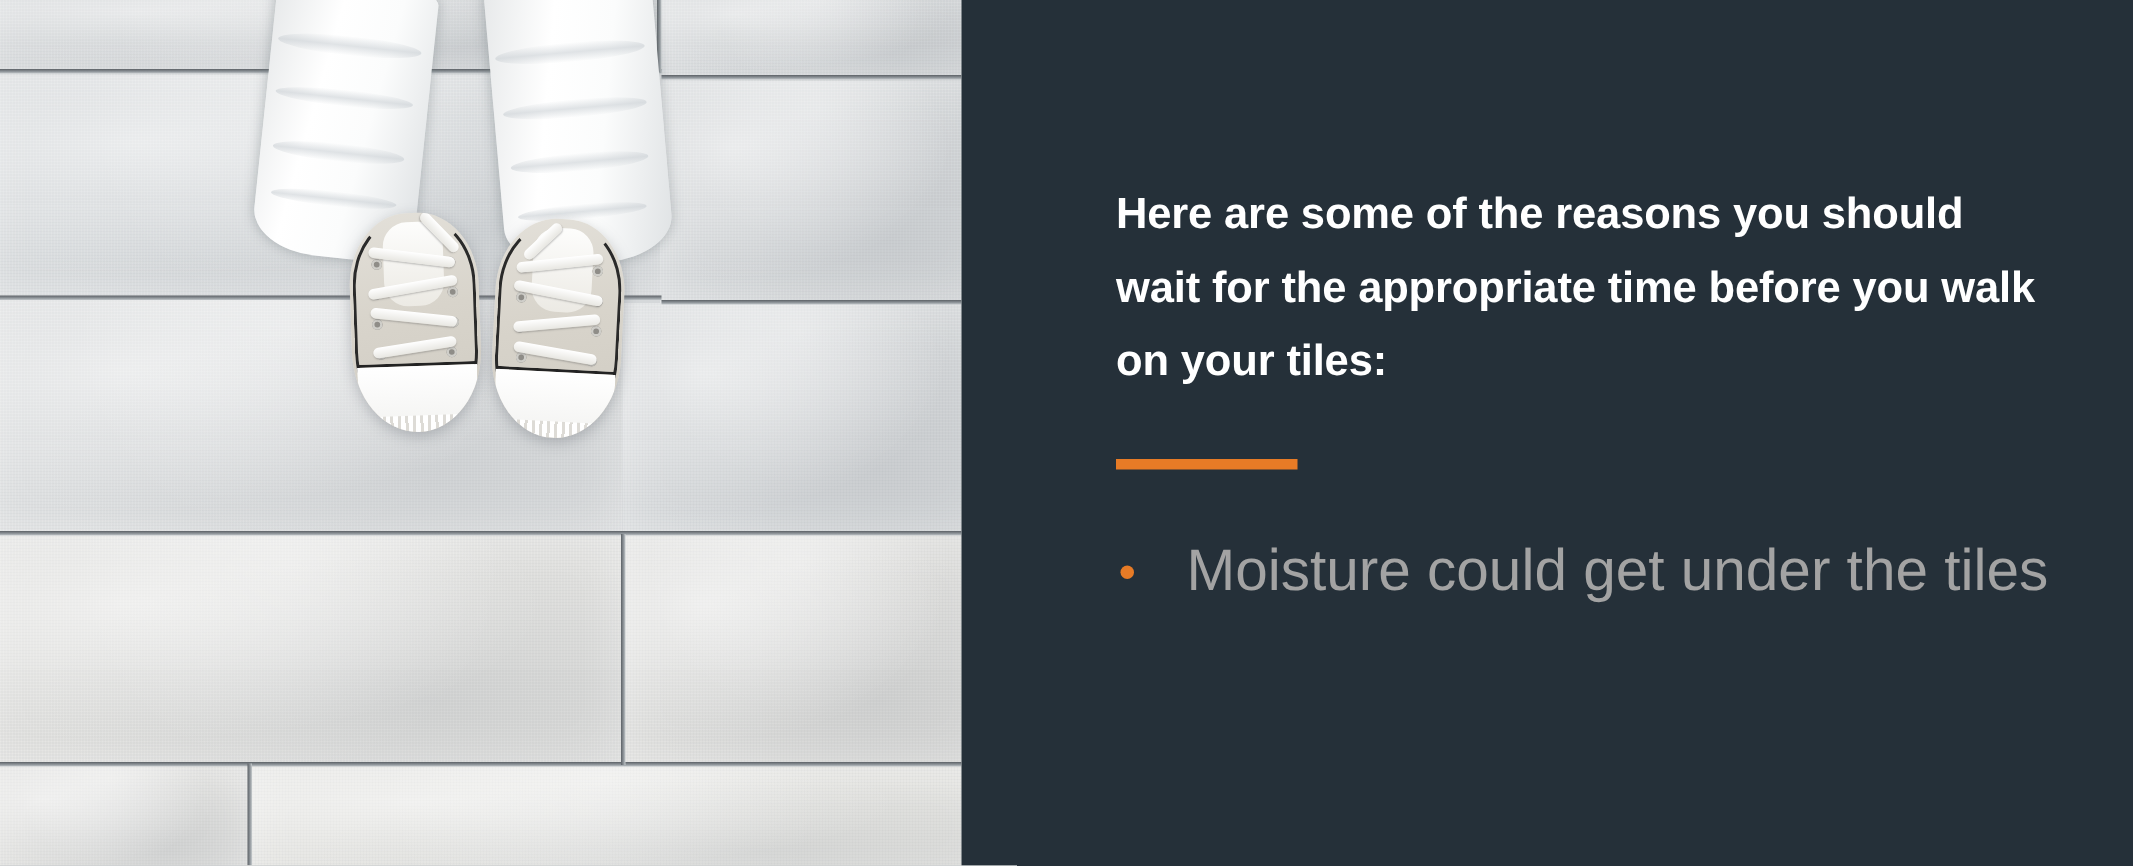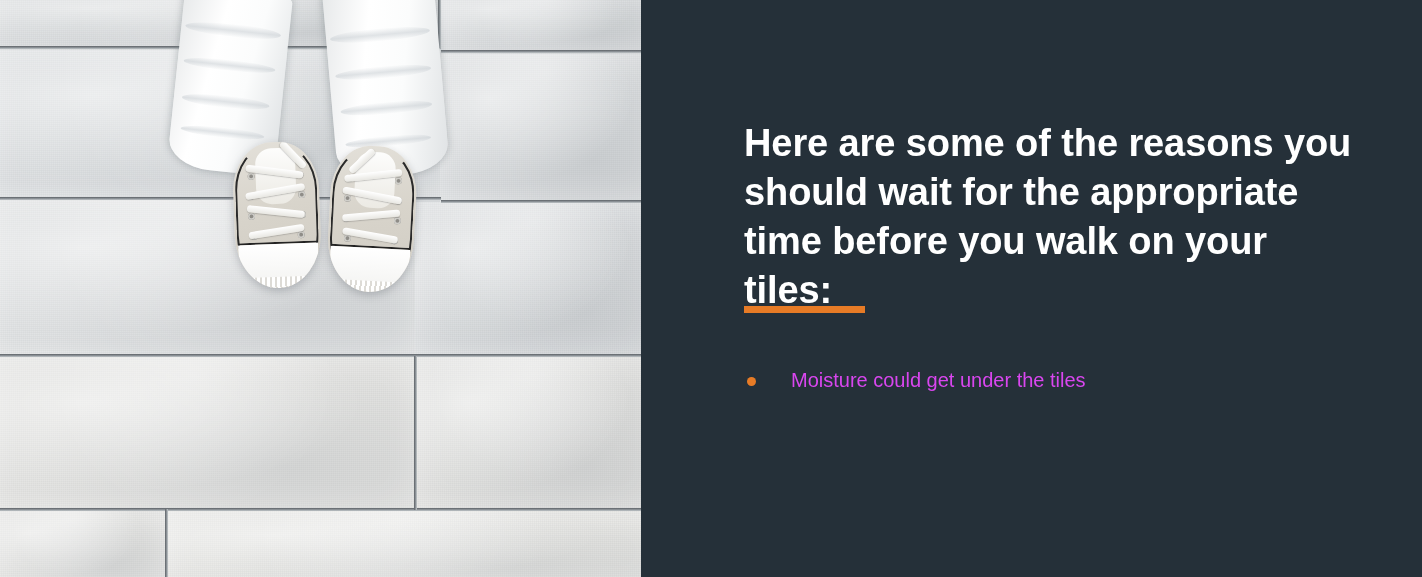--- a/index.html
+++ b/index.html
@@ -135,21 +135,21 @@
     width: 781px;
     height: 577px;
     background: #253039;
   }
   #heading {
     position: absolute;
     left: 103px;
     top: 119px;
     width: 620px;
     margin: 0;
-    font-size: 38px;
+    font-size: 29px;
     font-weight: bold;
     line-height: 49px;
     color: #ffffff;
     letter-spacing: -0.1px;
   }
   #divider {
     position: absolute;
     left: 103px;
     top: 306px;
     width: 121px;
@@ -161,23 +161,23 @@
     left: 103px;
     top: 352px;
     margin: 0;
     padding: 0;
     list-style: none;
     width: 660px;
   }
   #bullet-list li {
     position: relative;
     padding-left: 47px;
-    font-size: 20px;
+    font-size: 39px;
     line-height: 57px;
-    color: #d946ef;
+    color: #a3a3a3;
     white-space: nowrap;
   }
   .bullet-dot {
     position: absolute;
     left: 3px;
     top: 25px;
     width: 9px;
     height: 9px;
     border-radius: 50%;
     background: #e77b26;

